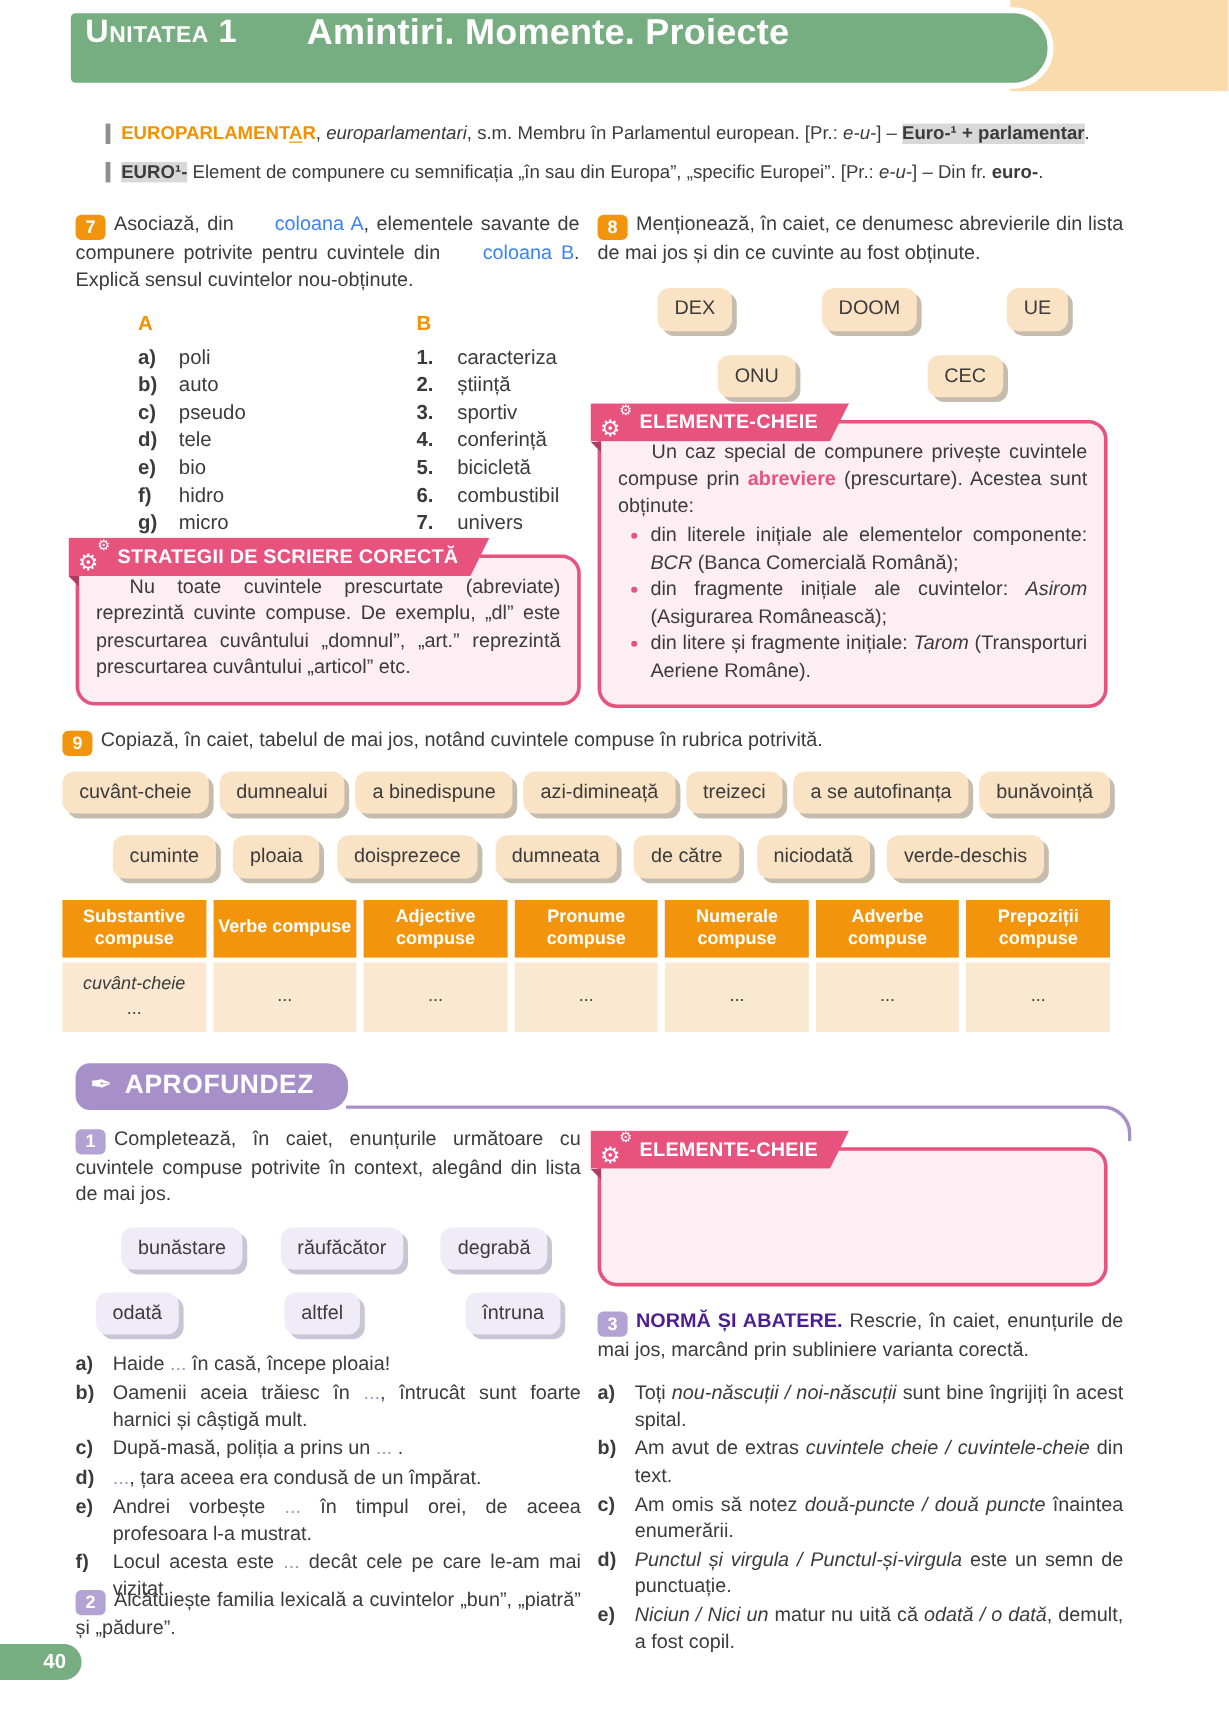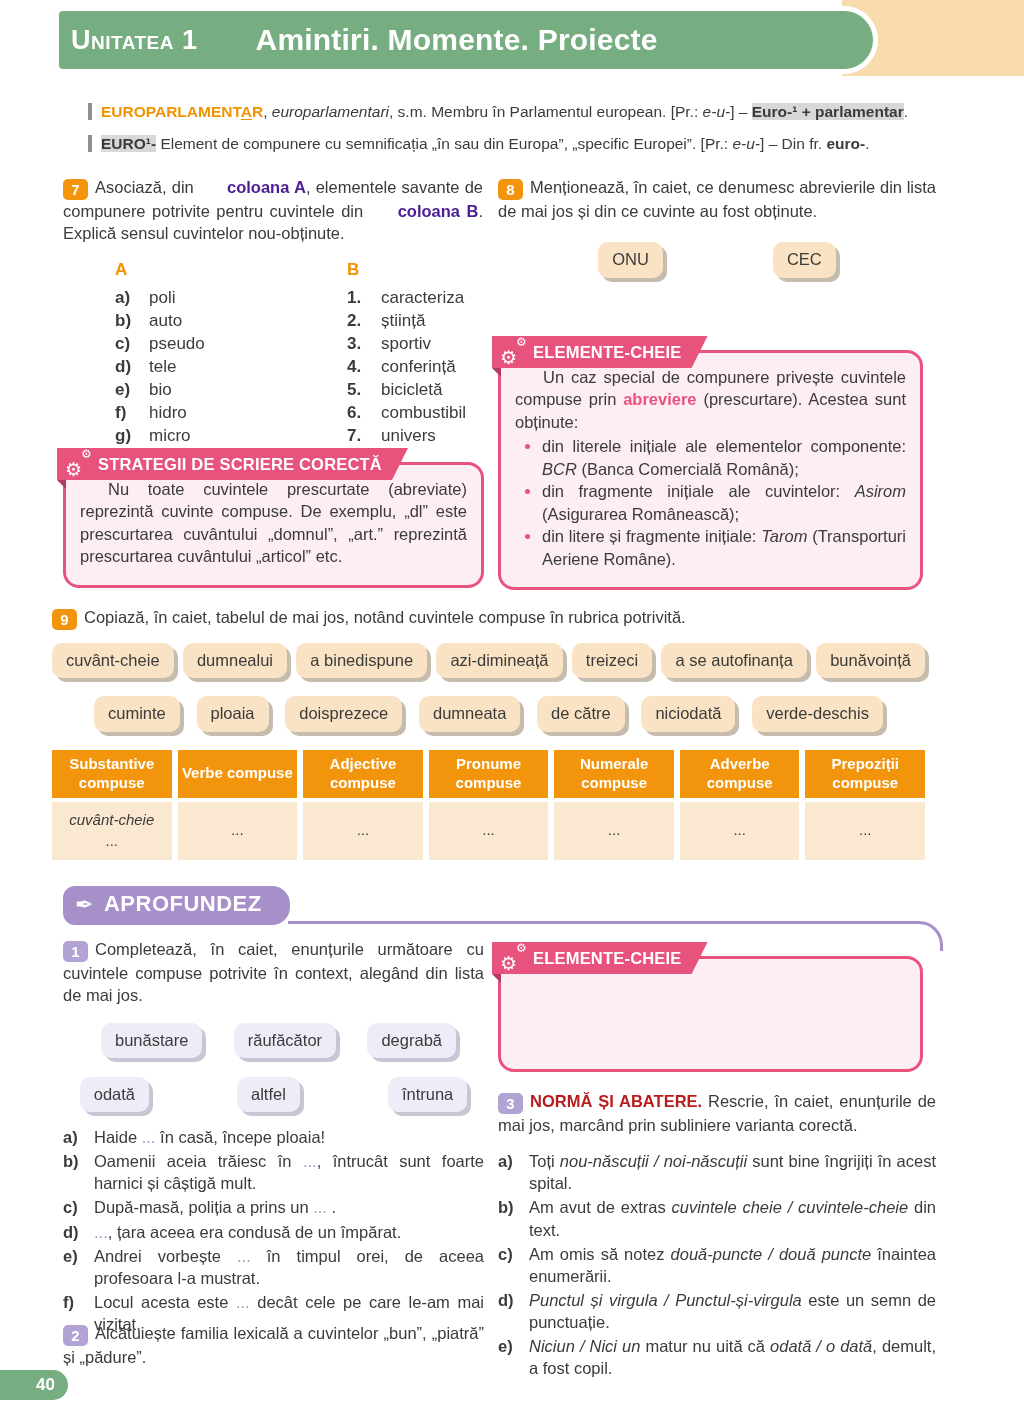--- a/index.html
+++ b/index.html
@@ -3,58 +3,58 @@
 <meta charset="utf-8">
 <style>
   html,body{margin:0;padding:0;background:#fff;}
   .page{position:relative;width:1024px;height:1424px;background:#fff;overflow:hidden;
         font-family:"Liberation Sans",sans-serif;color:#3b3b3b;}
 
   
   .corner-band{position:absolute;top:0;right:0;width:182px;height:76px;background:#f8dcae;}
   .banner{position:absolute;left:54px;top:6px;width:824px;height:68px;box-sizing:border-box;
           background:#76ae82;border:5px solid #fff;border-radius:10px 38px 38px 10px;
-          display:flex;align-items:center;padding-left:12px;}
+          display:flex;align-items:flex-start;padding-left:12px;}
   .unit{color:#fff;font-weight:bold;font-size:27px;font-variant:small-caps;letter-spacing:.5px;}
   .btitle{color:#fff;font-weight:bold;font-size:30px;margin-left:58px;letter-spacing:.2px;}
 
   
   .defs{position:absolute;left:88px;top:102px;width:850px;font-size:15.5px;line-height:1.25;}
   .def{position:relative;padding-left:13px;margin:0 0 13px 0;}
   .def .bar{position:absolute;left:0;top:1px;width:4px;height:17px;background:#8f8f8f;}
   .hw{color:#f29200;font-weight:bold;}
   .us{text-decoration:underline;text-underline-offset:2px;}
   .hl{background:#d8d8d8;font-weight:bold;}
   .it{font-style:italic;}
   .b{font-weight:bold;}
 
   
   .ex{position:absolute;font-size:16.5px;line-height:1.35;}
   .ex-p{margin:0;text-align:justify;}
   .bdg{display:inline-block;min-width:25px;height:21px;line-height:21px;border-radius:5px;
        text-align:center;color:#fff;font-weight:bold;font-size:15px;margin-right:7px;
        padding:0 2px;box-sizing:border-box;vertical-align:-2px;}
   .bdg.o{background:#f2950c;} .bdg.p{background:#b3a2d4;}
-  .ob{color:#4c1d95;font-weight:bold;margin-left:28px;}
+  .ob{color:#3b82f6;font-weight:normal;margin-left:28px;}
 
   
   .ab{display:flex;margin:14px 0 0 52px;}
   .colA{width:232px;}
   .ch{color:#f29200;font-weight:bold;font-size:17px;margin-bottom:5px;}
   .abi{display:flex;font-size:17px;line-height:23px;}
   .abl{font-weight:bold;width:34px;}
 
   
   .chip{background:#fae3c4;border-radius:10px;padding:6px 14px 7px;font-size:16.5px;
         box-shadow:4px 4px 0 #c6bcae;white-space:nowrap;}
   .chip.lav{background:#efecf7;box-shadow:4px 4px 0 #c9c5d5;}
   .r81{display:flex;justify-content:space-between;margin:18px 46px 0 50px;}
   .r82{display:flex;justify-content:center;gap:110px;margin-top:20px;}
   .r91{display:flex;justify-content:space-between;margin-top:13px;}
-  .r92{display:flex;justify-content:space-between;margin:18px 42px 0 42px;}
+  .r92{display:flex;justify-content:space-between;margin:18px 55px 0 42px;}
   .r11{display:flex;justify-content:space-between;margin:16px 28px 0 38px;}
   .r12{display:flex;justify-content:center;gap:88px;margin-top:19px;}
 
   
   .keybox{position:absolute;border:3px solid #e8537e;border-radius:16px;background:#fdeef3;box-sizing:border-box;}
   .kb-body{padding:13px 14px 11px;font-size:16.5px;line-height:1.36;}
   .kb-body p{margin:0;text-indent:28px;text-align:justify;}
   .kb-list{margin:2px 0 0;padding-left:27px;list-style:disc;}
   .kb-list li{text-align:justify;}
   .kb-list li::marker{color:#e8537e;}
@@ -85,21 +85,21 @@
   .aprof-line{position:absolute;left:288px;top:921px;width:652px;height:27px;
               border-top:3px solid #a78fc9;border-right:3px solid #a78fc9;border-top-right-radius:24px;}
 
   
   .q-items{margin-top:14px;}
   .qi{display:flex;font-size:16.5px;line-height:1.34;margin-bottom:2px;}
   .ql{font-weight:bold;min-width:31px;}
   .qt{flex:1;text-align:justify;}
   .dots{color:#a094c5;}
   .alt{font-style:italic;}
-  .normh{color:#b91c1c;font-weight:bold;}
+  .normh{color:#4c1d95;font-weight:bold;}
 
   
   .page-tab{position:absolute;left:0;top:1370px;width:68px;height:30px;background:#76ae82;
             border-radius:0 15px 15px 0;color:#fff;font-weight:bold;font-size:17px;
             display:flex;align-items:center;justify-content:flex-end;padding-right:13px;box-sizing:border-box;padding-left:18px;}
 </style>
 </head>
 <body>
 
 <div class="page">
@@ -186,20 +186,25 @@
             <span>univers</span>
           </div>
       </div>
     </div>
   </div>
 
   <div class="ex" style="left:498px;top:176px;width:438px;">
     <p class="ex-p">
       <span class="bdg o">8</span><span>Menționează, în caiet, ce denumesc abrevierile din lista de mai jos și din ce cuvinte au fost obținute.</span>
     </p>
+    <div class="r81">
+      <span class="chip">DEX</span>
+      <span class="chip">DOOM</span>
+      <span class="chip">UE</span>
+    </div>
     <div class="r82">
       <span class="chip">ONU</span>
       <span class="chip">CEC</span>
     </div>
   </div>
 
   <div class="keybox" style="left:498px;top:350px;width:425px;height:240px;">
     <div class="ribbon-wrap">
       <div class="ribbon">
         <span class="gicon">

